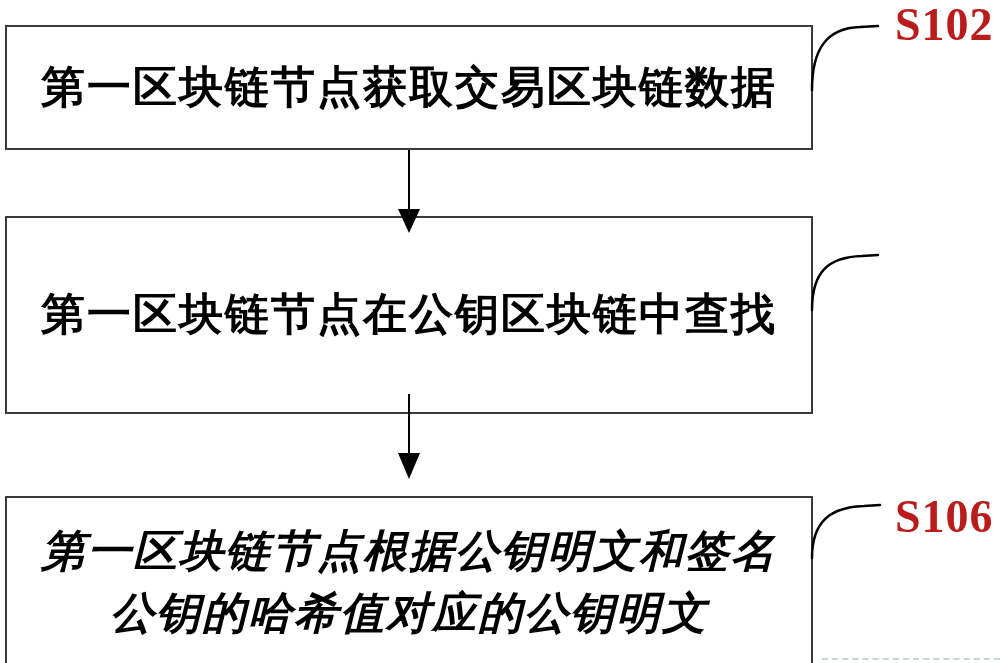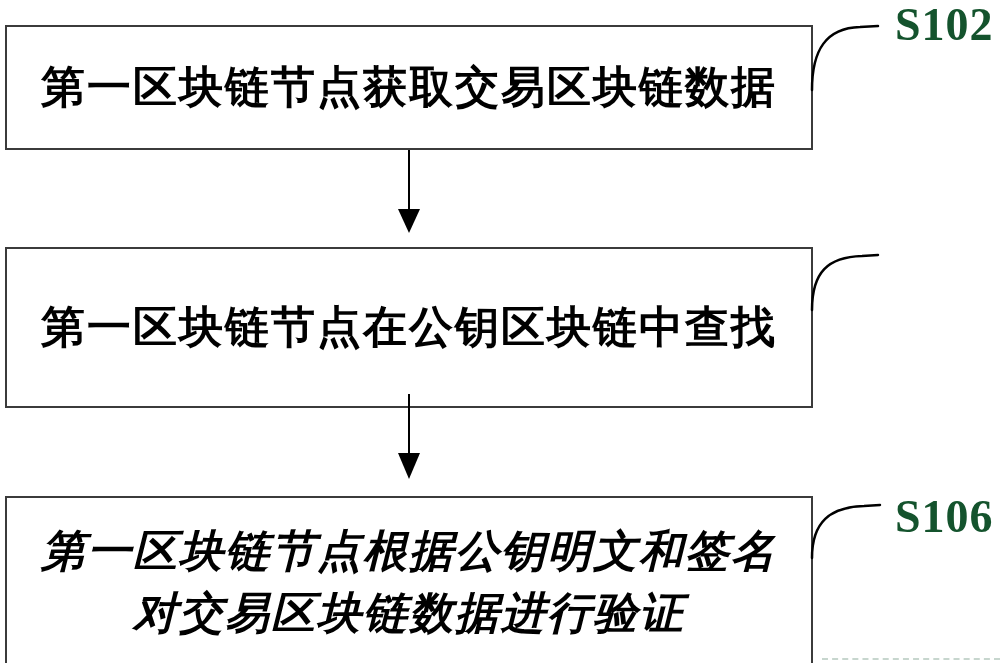--- a/index.html
+++ b/index.html
@@ -21,39 +21,39 @@
     width: 808px;
     box-sizing: border-box;
     border: 2px solid #3b3b3b;
     background: #ffffff;
     display: flex;
     flex-direction: column;
     justify-content: center;
     align-items: center;
   }
   .box-1 { top: 25px;  height: 125px; }
-  .box-2 { top: 247px; height: 161px; }
+  .box-2 { top: 216px; height: 198px; }
   .box-3 { top: 496px; height: 173px; font-style: italic; }
   .box-line {
     font-family: "Liberation Serif", "DejaVu Serif", serif;
     font-weight: bold;
     font-size: 44px;
     line-height: 62px;
     color: #000000;
     letter-spacing: 2px;
     white-space: nowrap;
     text-align: center;
   }
   .step-label {
     position: absolute;
     font-family: "Liberation Serif", "DejaVu Serif", serif;
     font-weight: bold;
     font-size: 46px;
     line-height: 1.0;
-    color: #14532d;
+    color: #b91c1c;
     letter-spacing: 1px;
   }
   .step-s102 { left: 895px; top: 2px; }
   .step-s104 { left: 895px; top: 236px; }
   .step-s106 { left: 895px; top: 494px; }
   .connector-layer {
     position: absolute;
     left: 0;
     top: 0;
     width: 1000px;
@@ -77,21 +77,21 @@
   <div class="flow-box box-1">
     <div class="box-line">第一区块链节点获取交易区块链数据</div>
   </div>
 
   <div class="flow-box box-2">
     <div class="box-line">第一区块链节点在公钥区块链中查找</div>
   </div>
 
   <div class="flow-box box-3">
     <div class="box-line">第一区块链节点根据公钥明文和签名</div>
-    <div class="box-line">对交易区块链数据进行验证</div>
+    <div class="box-line">公钥的哈希值对应的公钥明文</div>
   </div>
 
   <svg class="connector-layer" viewBox="0 0 1000 663">
 
     <g>
       <line x1="409" y1="150" x2="409" y2="212" stroke="#000000" stroke-width="2"></line>
       <polygon points="398,209 420,209 409,233" fill="#000000"></polygon>
     </g>
 
     <g>

